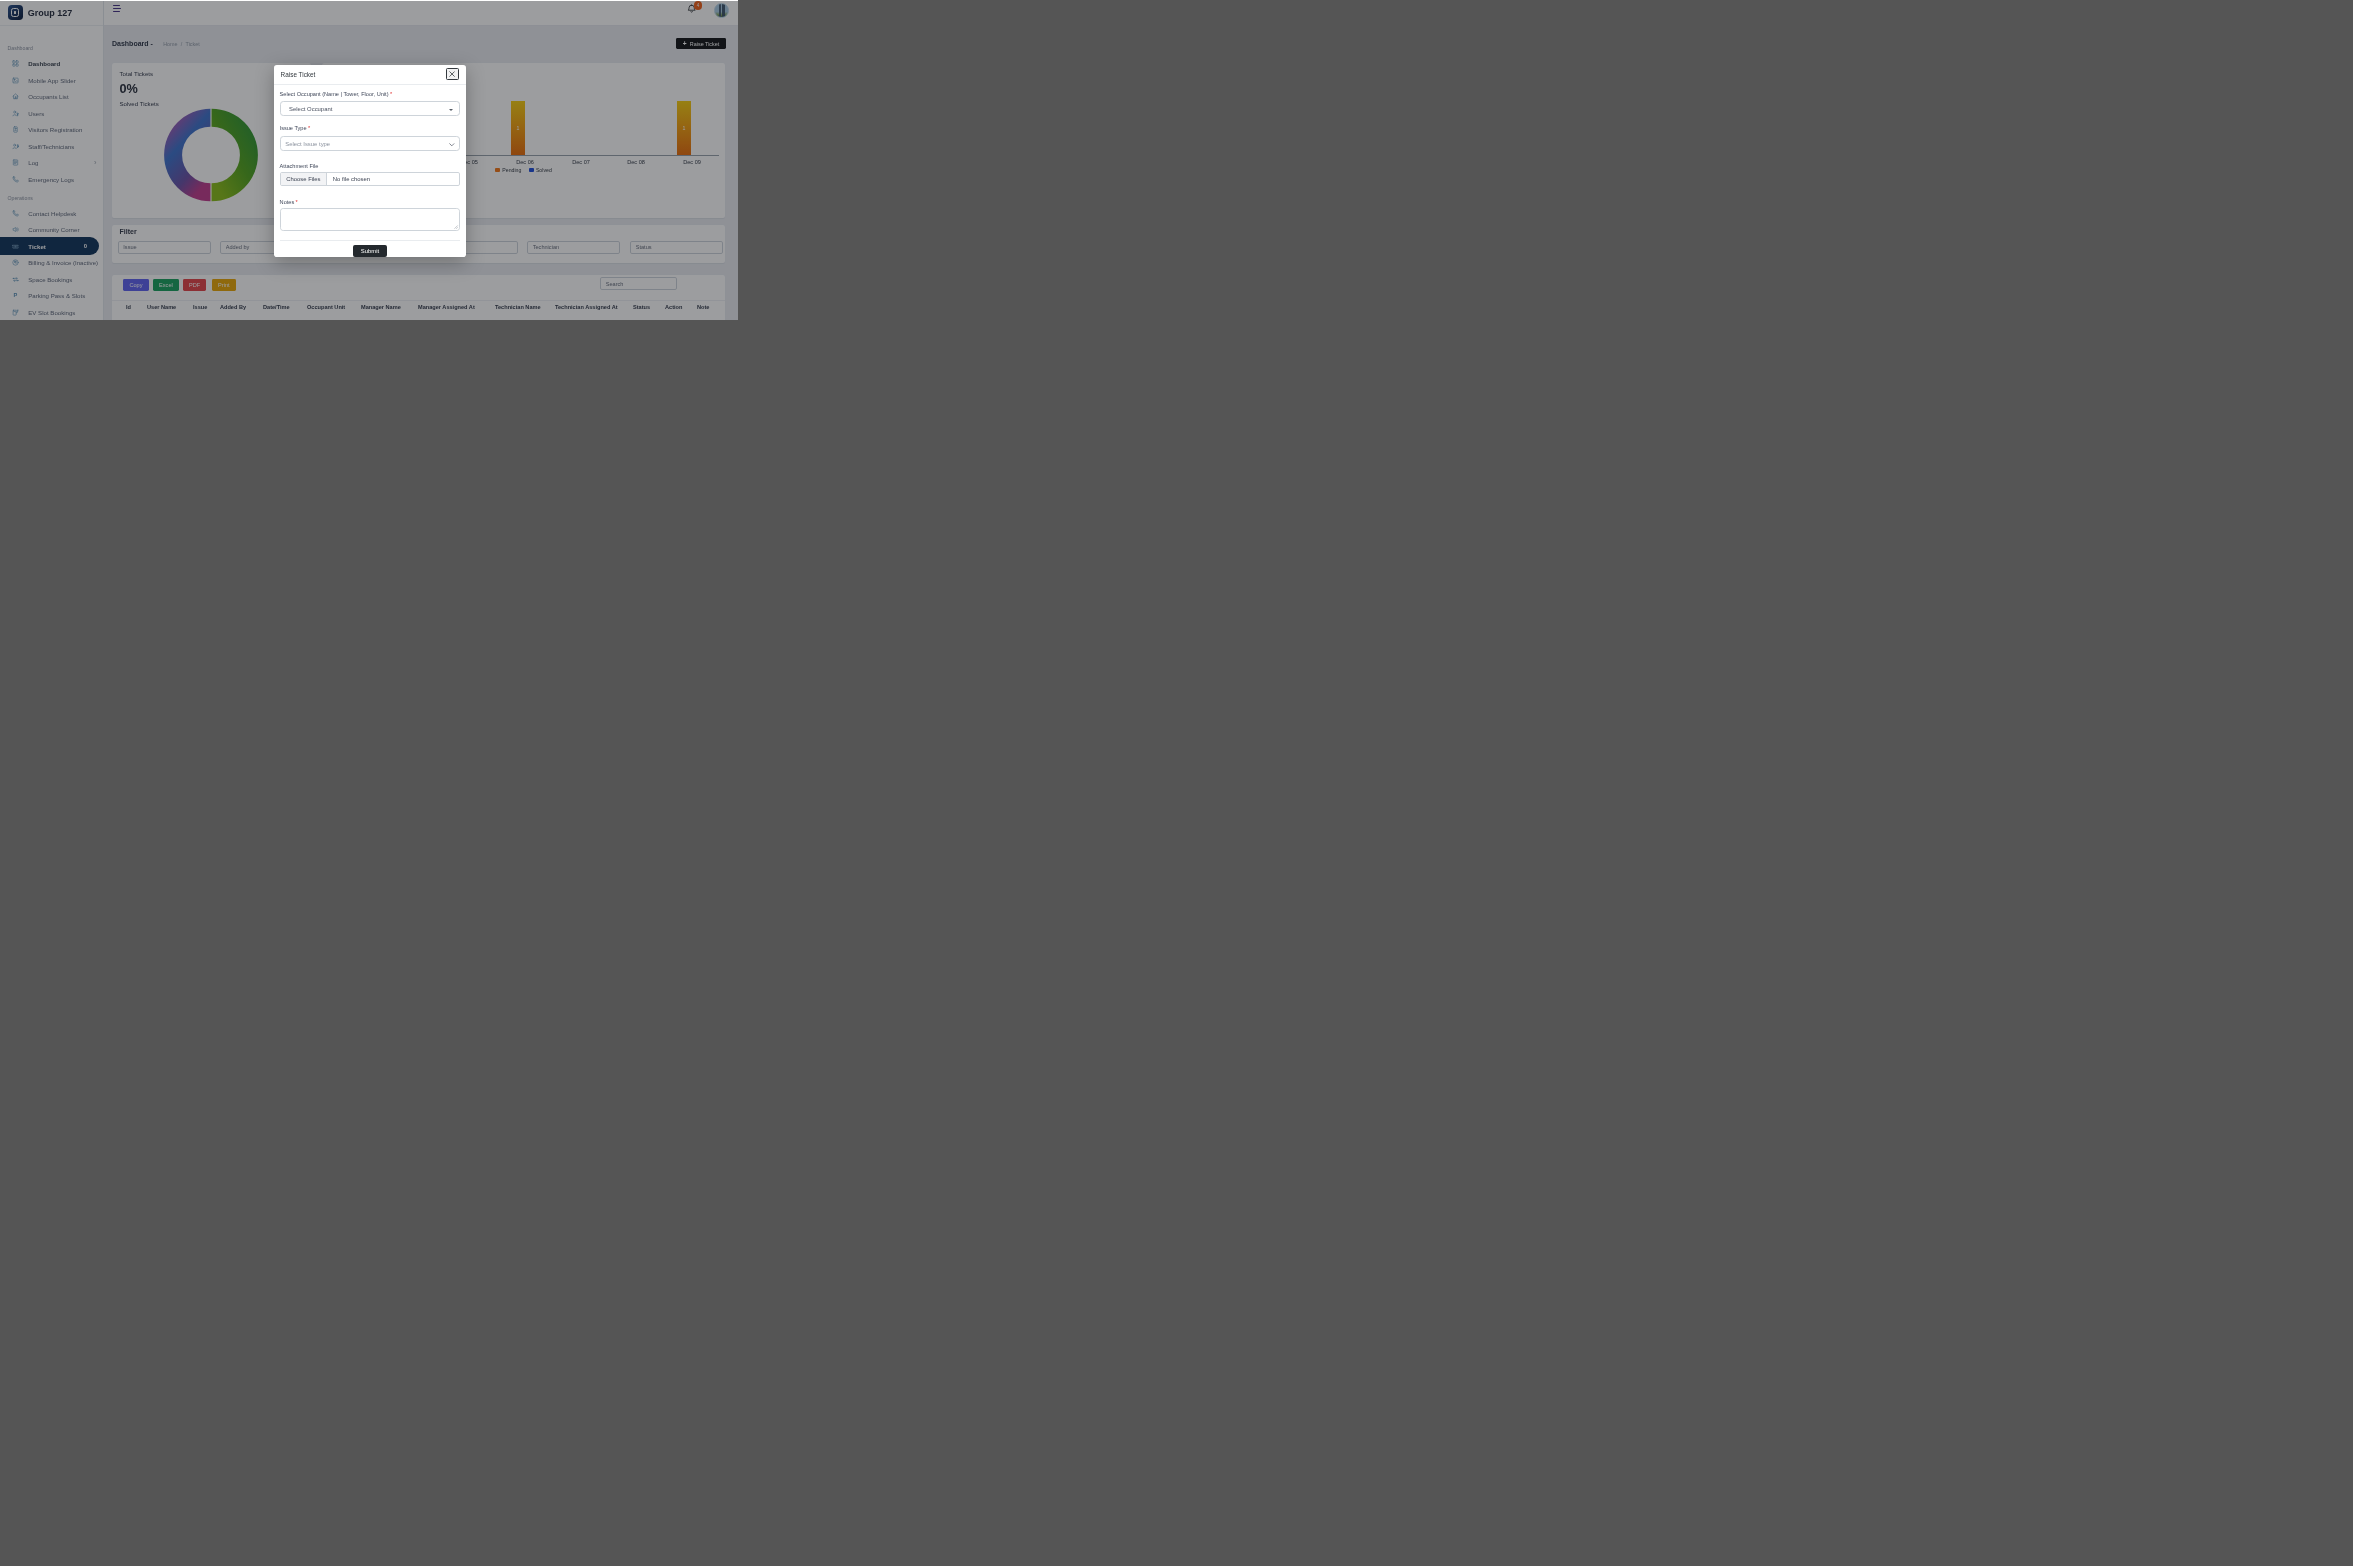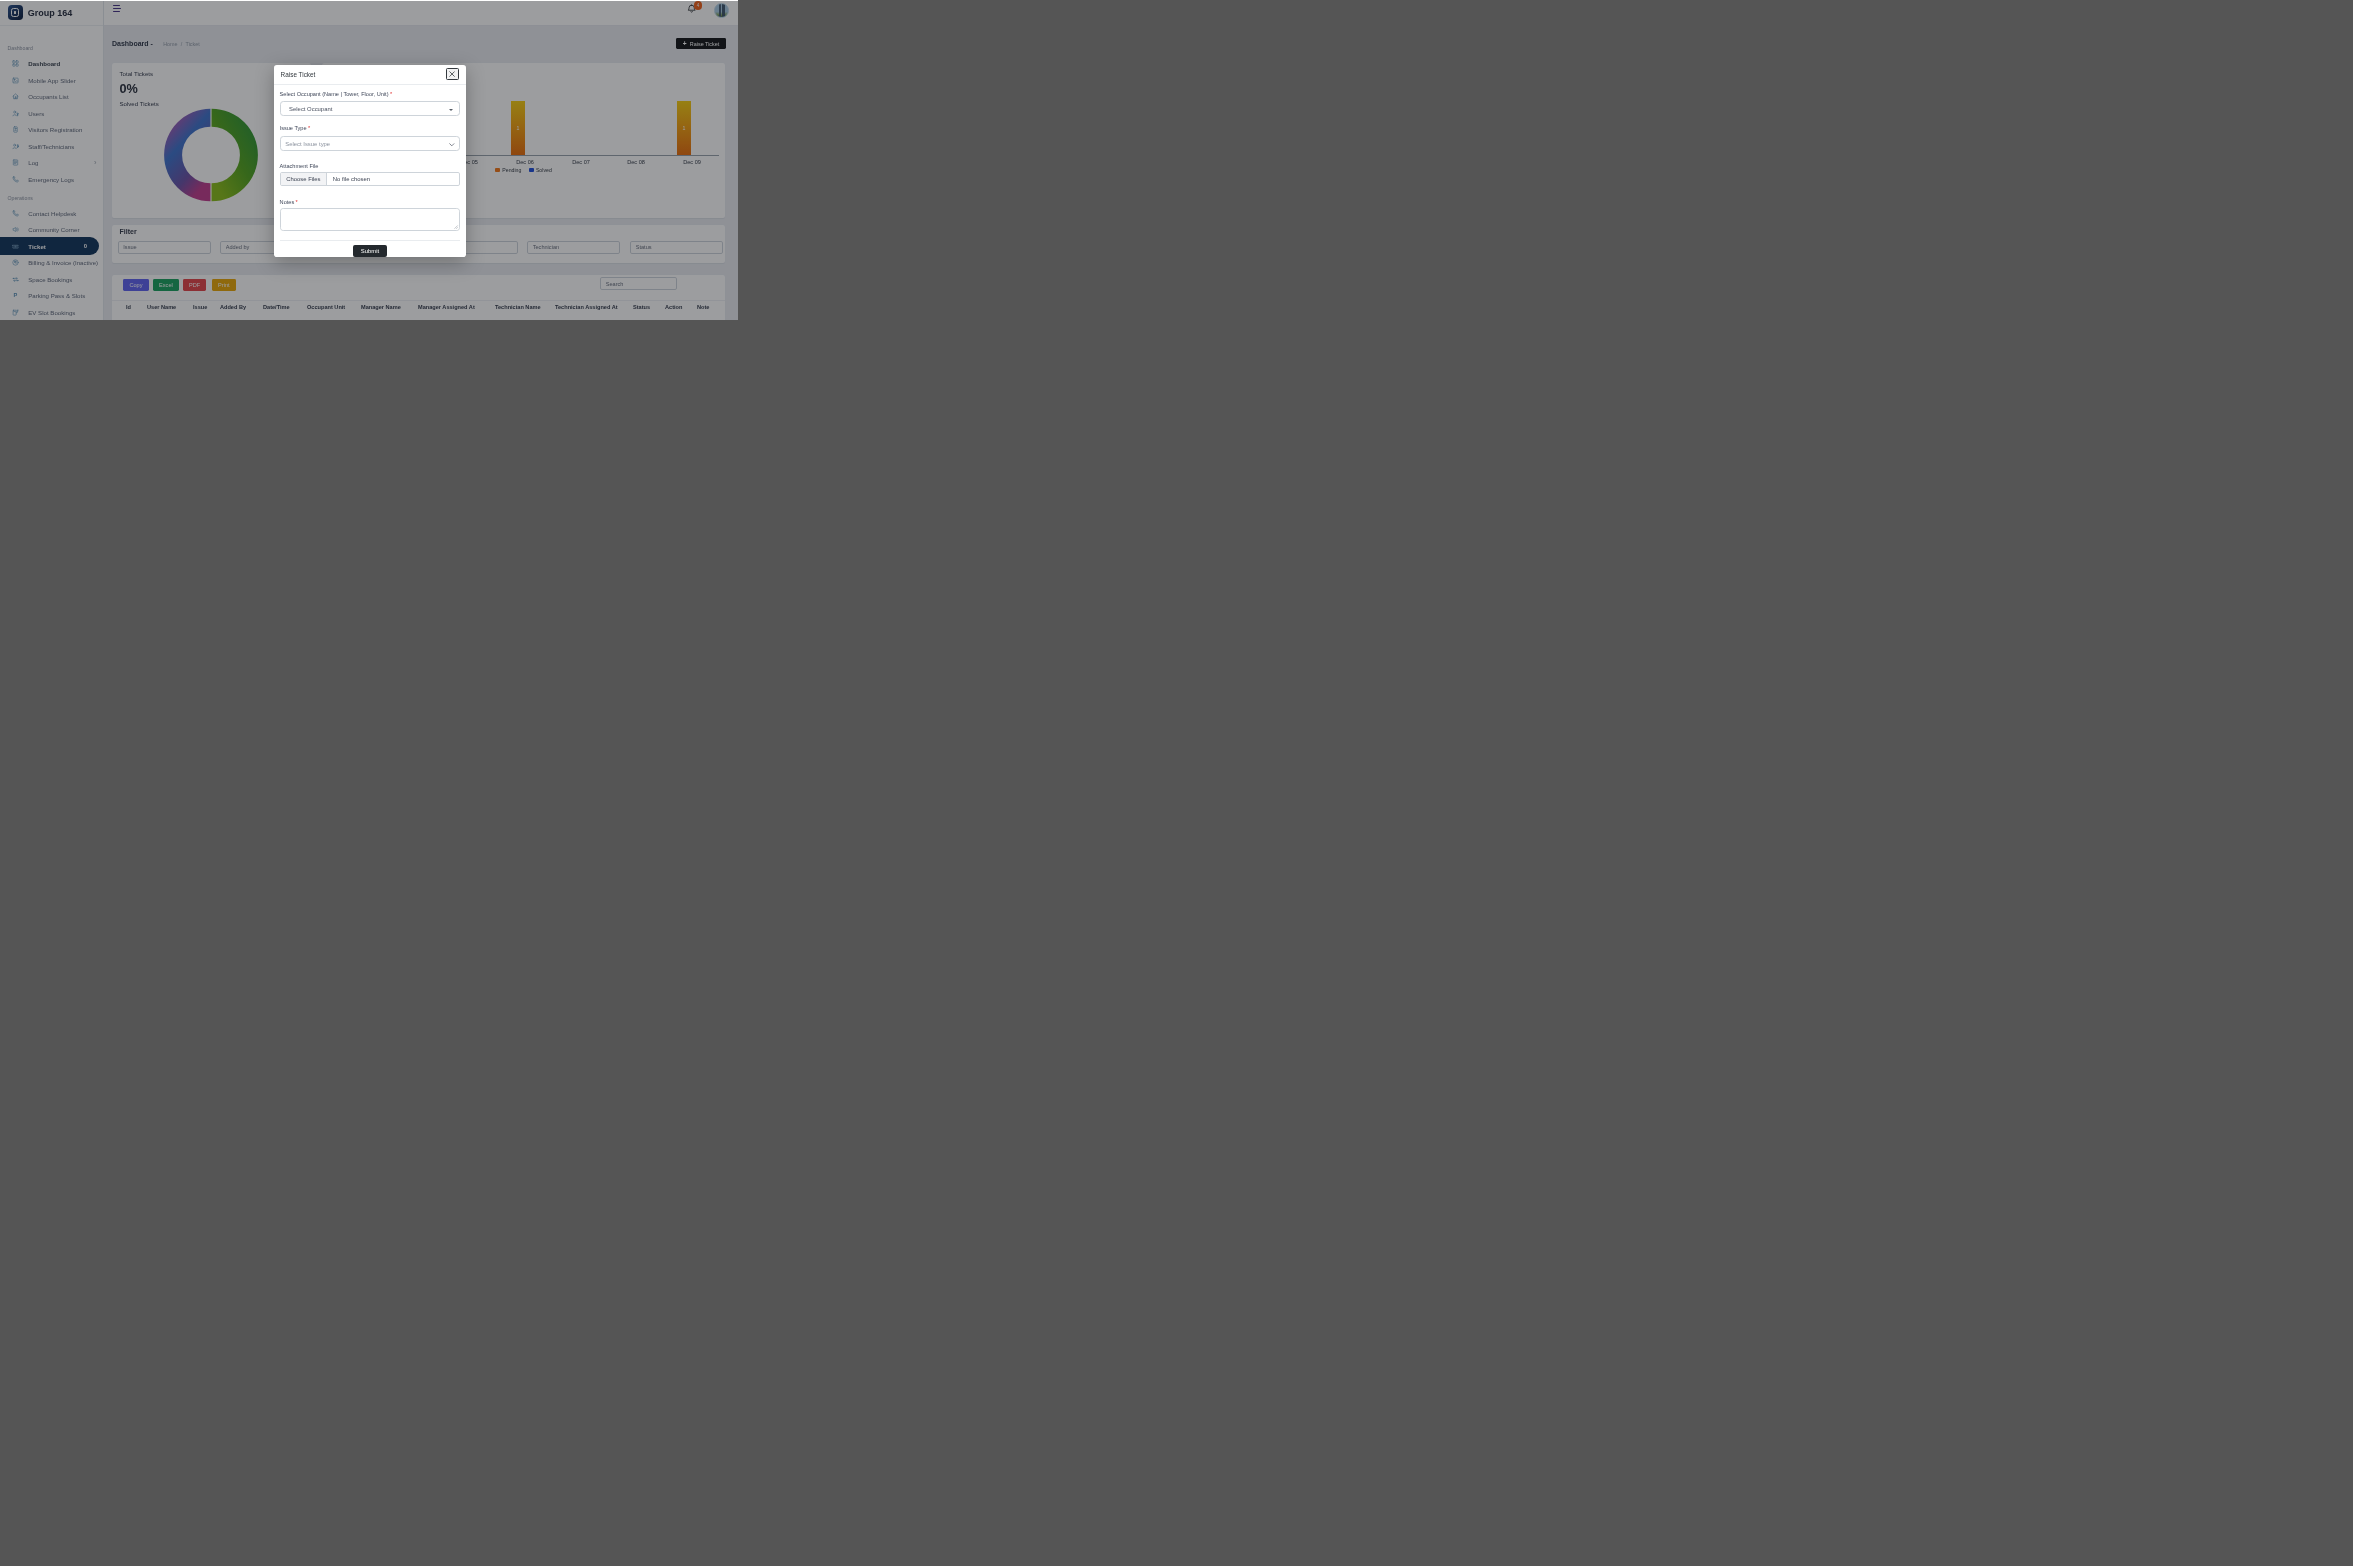--- a/index.html
+++ b/index.html
@@ -114,21 +114,21 @@
   .submit-btn{height:11.3px;padding:0 7.5px;background:#24292e;color:#fff;border:none;border-radius:1.9px;font-size:5.9px;cursor:pointer;}
 </style>
 </head>
 <body>
 
 <div class="stage">
 
   <aside class="sidebar">
     <div class="logo-row">
       <div class="logo-mark"></div>
-      <div class="brand">Group 164</div>
+      <div class="brand">Group 127</div>
     </div>
     <nav class="side-nav">
         <div class="sec-label first">Dashboard</div>
         <div class="nav-item bold">
           <span class="nav-ic">
             <svg width="7" height="7" viewBox="0 0 16 16" fill="none" stroke="currentColor" stroke-width="1.3" stroke-linecap="round" stroke-linejoin="round">
               <rect x="1.8" y="1.8" width="5" height="5" rx="1"></rect>
               <rect x="9.2" y="1.8" width="5" height="5" rx="1"></rect>
               <rect x="1.8" y="9.2" width="5" height="5" rx="1"></rect>
               <rect x="9.2" y="9.2" width="5" height="5" rx="1"></rect>

